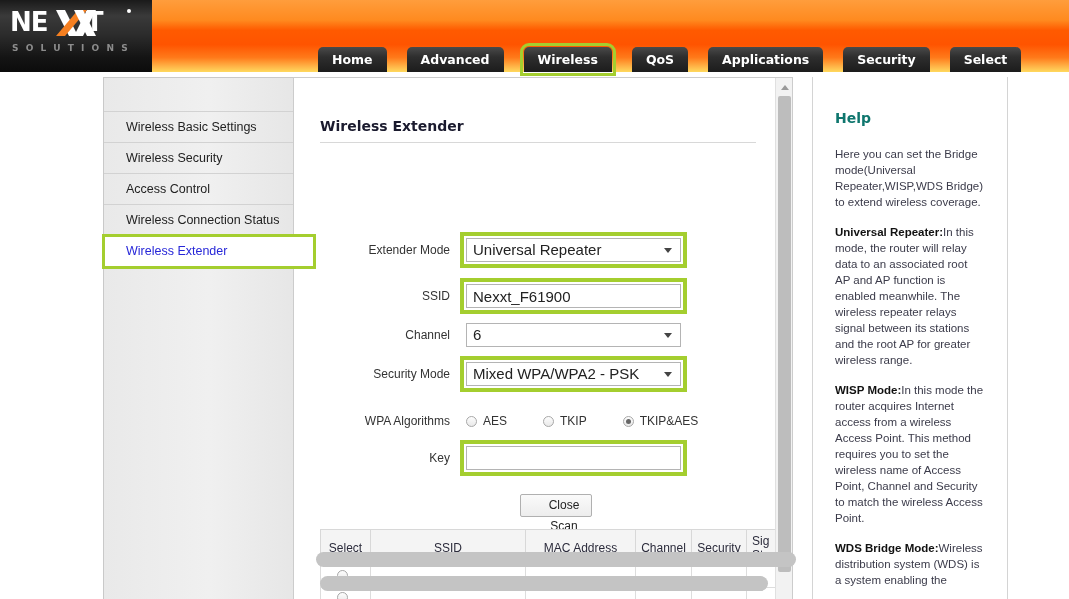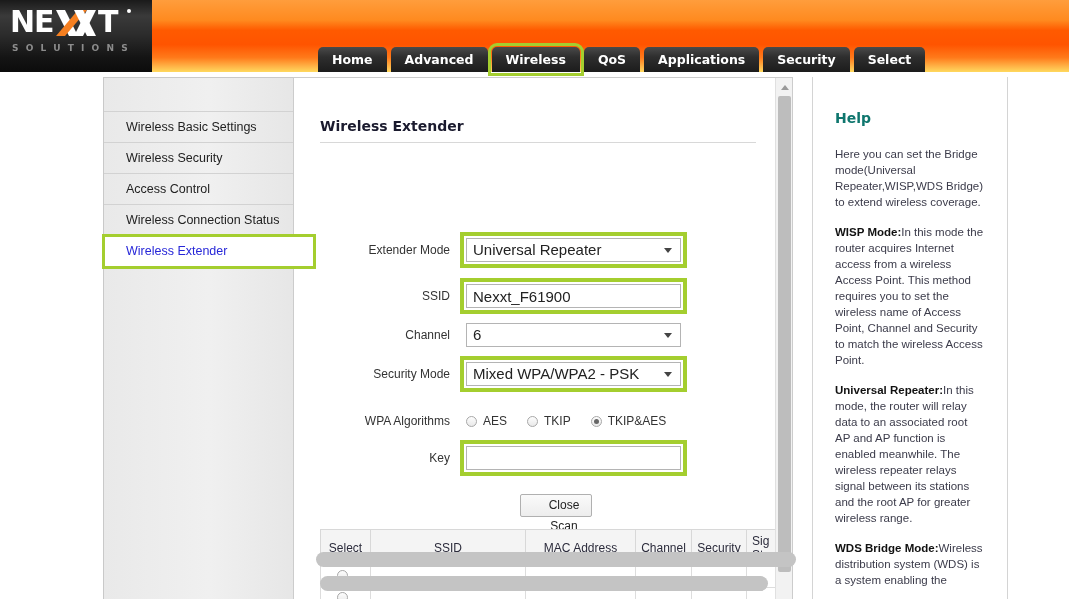--- a/index.html
+++ b/index.html
@@ -19,41 +19,41 @@
         #ff7a1a 80%, #ffb347 92%, #ffd95e 100%);
   }
   #logo-panel {
     position: absolute; left: 0; top: 0; width: 152px; height: 72px;
     background: linear-gradient(to bottom, #1a1a1a 0%, #3a3a3a 22%, #2c2c2c 48%, #141414 80%, #0c0c0c 100%);
     overflow: hidden;
   }
   .logo-word {
     position: absolute; left: 10px; top: 6px;
     font-family: "DejaVu Sans", sans-serif;
-    font-weight: bold; font-size: 30px; letter-spacing: -1px;
+    font-weight: bold; font-size: 26px; letter-spacing: -1px;
     color: #ffffff; line-height: 32px;
   }
   .logo-x {
     position: absolute; left: 56px; top: 8px; width: 40px; height: 30px;
   }
   .logo-dot {
     position: absolute; left: 127px; top: 9px; width: 4px; height: 4px;
     border-radius: 50%; background: #ffffff;
   }
   .logo-sub {
     position: absolute; left: 12px; top: 43px;
     font-family: "DejaVu Sans", sans-serif;
     font-size: 9px; font-weight: bold; letter-spacing: 7.2px;
     color: #8c8c8c;
   }
 
   
   #tabs {
     position: absolute; left: 318px; top: 45px; height: 27px;
-    display: flex; align-items: flex-end; gap: 4px;
+    display: flex; align-items: flex-end; gap: 20px;
   }
   .tab {
     position: relative;
     height: 25px;
     padding: 0 14px;
     background: linear-gradient(to bottom, #4a4a4a 0%, #2e2e2e 40%, #1c1c1c 100%);
     border-radius: 5px 5px 0 0;
     color: #ffffff;
     font-family: "DejaVu Sans", sans-serif;
     font-size: 12.5px; font-weight: bold;
@@ -149,21 +149,21 @@
     border-top: 5px solid #444444;
   }
   .hl {
     position: absolute;
     outline: 4px solid #a4ce2f;
     outline-offset: 2px;
     pointer-events: none;
   }
   .radio-group {
     position: absolute; left: 172px; top: 0; height: 24px;
-    display: flex; align-items: center; gap: 0;
+    display: flex; align-items: center; gap: 16px;
     font-size: 12px; color: #333333;
   }
   .radio-item { display: flex; align-items: center; margin-right: 20px; cursor: pointer; white-space: nowrap; }
   .rdo {
     width: 11px; height: 11px; border-radius: 50%;
     border: 1px solid #a8a8a8;
     background: linear-gradient(to bottom, #fdfdfd, #e9e9e9);
     margin-right: 6px;
     position: relative;
     flex: none;
@@ -433,16 +433,16 @@
     <div id="vscroll-up"></div>
     <div id="vscroll-thumb"></div>
   </div>
 </div>
 
 <div class="redact" style="left:316px; top:552px; width:480px;"></div>
 
 <div id="help-panel">
   <div id="help-title">Help</div>
   <p class="help-p">Here you can set the Bridge mode(Universal Repeater,WISP,WDS Bridge) to extend wireless coverage.</p>
+  <p class="help-p"><b>Universal Repeater:</b><span>In this mode, the router will relay data to an associated root AP and AP function is enabled meanwhile. The wireless repeater relays signal between its stations and the root AP for greater wireless range.</span></p>
   <p class="help-p"><b>WISP Mode:</b><span>In this mode the router acquires Internet access from a wireless Access Point. This method requires you to set the wireless name of Access Point, Channel and Security to match the wireless Access Point.</span></p>
-  <p class="help-p"><b>Universal Repeater:</b><span>In this mode, the router will relay data to an associated root AP and AP function is enabled meanwhile. The wireless repeater relays signal between its stations and the root AP for greater wireless range.</span></p>
   <p class="help-p"><b>WDS Bridge Mode:</b><span>Wireless distribution system (WDS) is a system enabling the</span></p>
 </div>
 
 </body></html>

